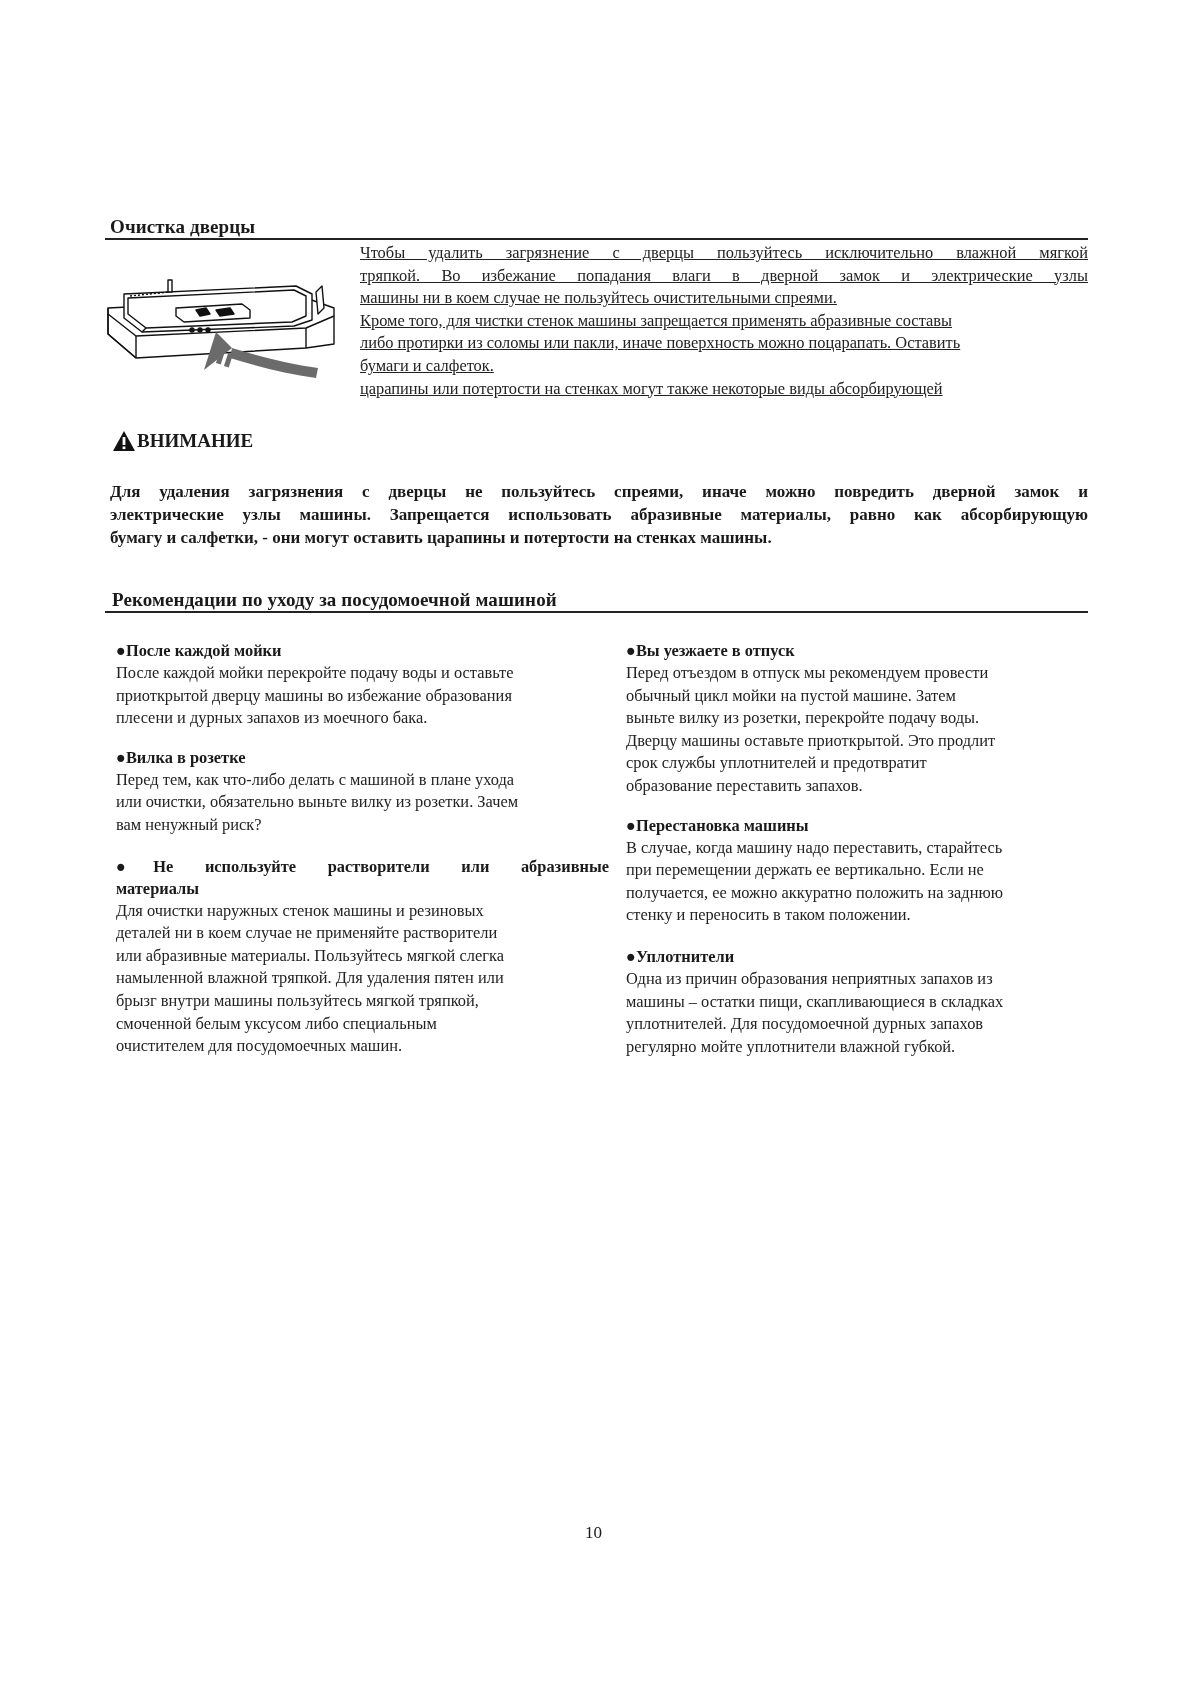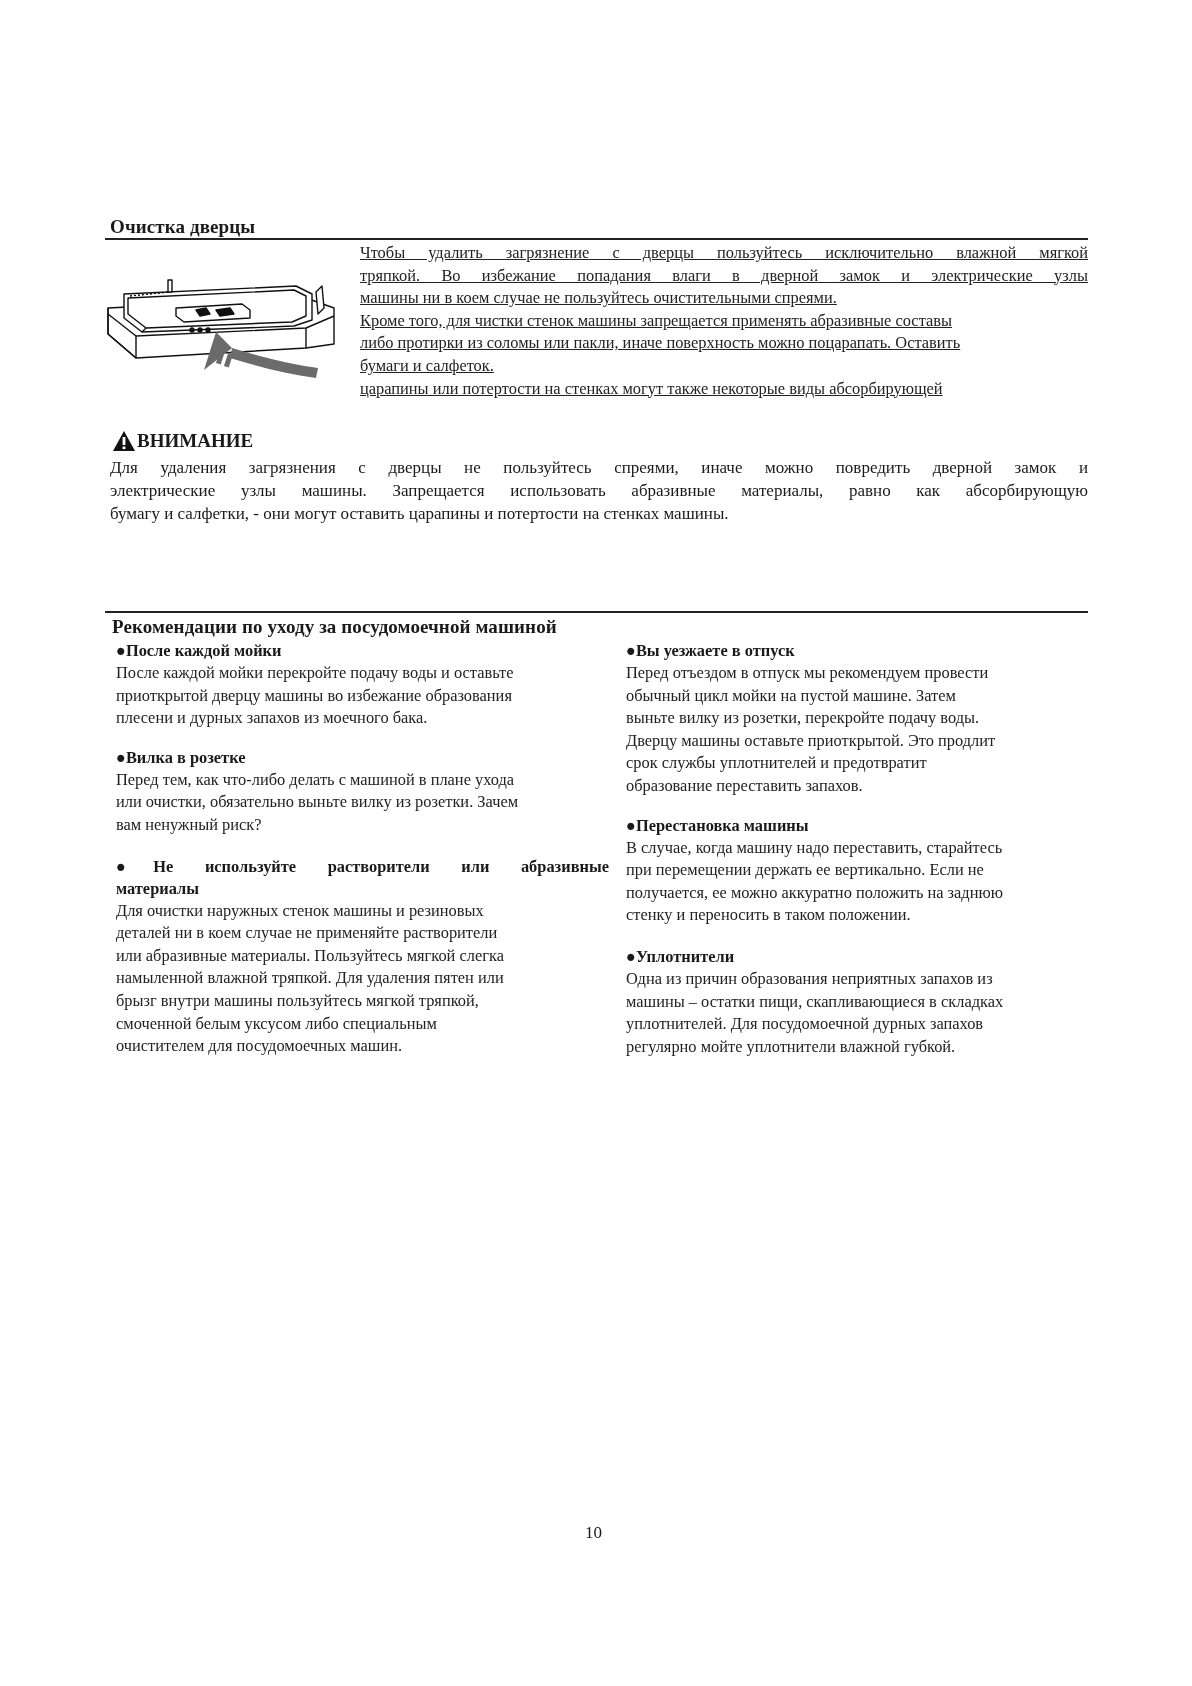--- a/index.html
+++ b/index.html
@@ -90,27 +90,27 @@
 </div>
 
 <div class="warn-title" style="left:112px; top:430px;">
   <svg class="warn-icon" viewBox="0 0 24 22">
     <path d="M12 1 L23 21 L1 21 Z" fill="#111"></path>
     <rect x="10.6" y="7" width="2.8" height="8" fill="#fff"></rect>
     <rect x="10.6" y="16.5" width="2.8" height="2.6" fill="#fff"></rect>
   </svg>
   <span>ВНИМАНИЕ</span>
 </div>
-<div class="warn-body" style="left:110px; top:456px; width:978px;">
+<div class="warn-body" style="left:110px; top:480px; width:978px;font-weight:bold;">
   <span class="jline">Для удаления загрязнения с дверцы не пользуйтесь спреями, иначе можно повредить дверной замок и</span>
   <span class="jline">электрические узлы машины. Запрещается использовать абразивные материалы, равно как абсорбирующую</span>
   <span class="line">бумагу и  салфетки, - они могут оставить царапины и потертости на стенках машины.</span>
 </div>
 
-<div class="h2" style="left:112px; top:616px;">Рекомендации по уходу за посудомоечной машиной</div>
+<div class="h2" style="left:112px; top:589px;">Рекомендации по уходу за посудомоечной машиной</div>
 <div class="rule" style="left:105px; top:611px; width:983px;"></div>
 
 <div class="col" style="left:116px; top:640px; width:493px;">
   <div class="item">
     <div class="item-title">●После каждой мойки</div>
     <div class="item-body">
       <span class="line">После каждой мойки перекройте подачу воды и оставьте</span>
       <span class="line">приоткрытой дверцу машины во избежание образования</span>
       <span class="line">плесени и дурных запахов из моечного бака.</span>
     </div>

